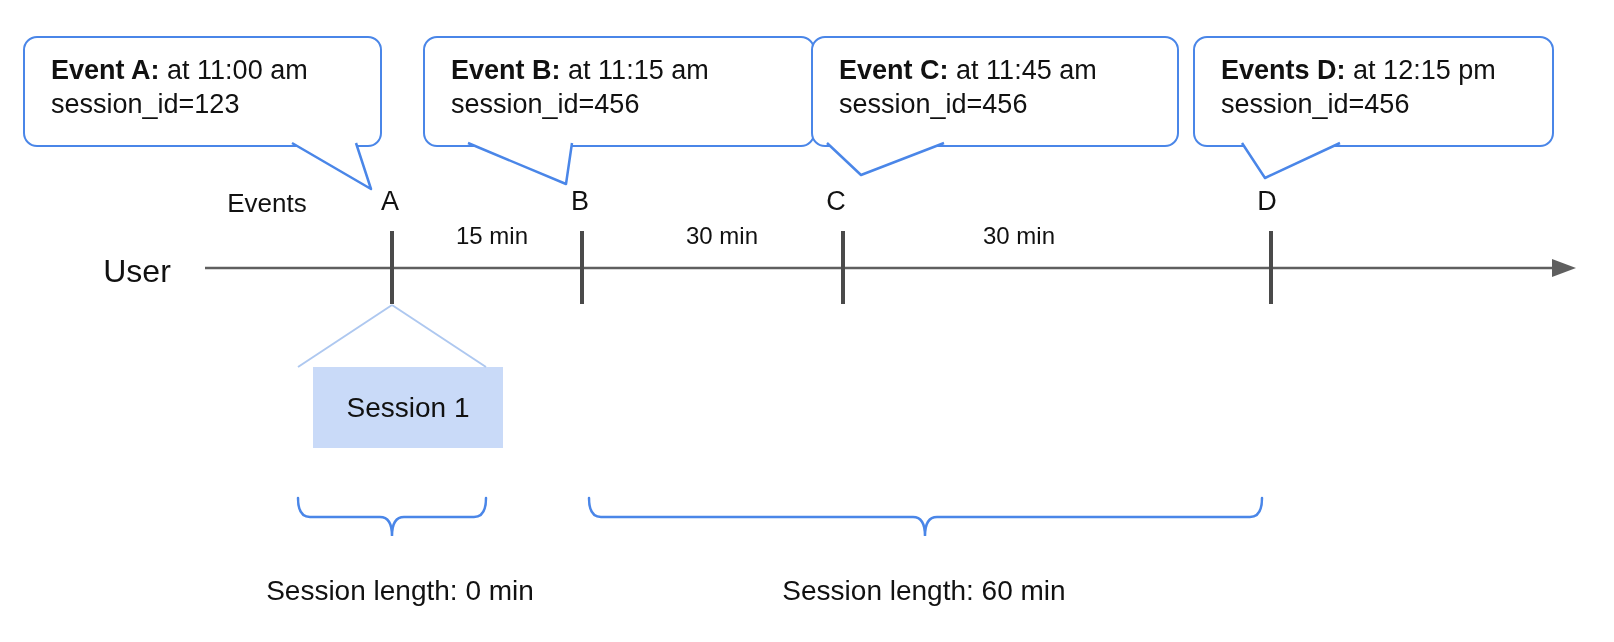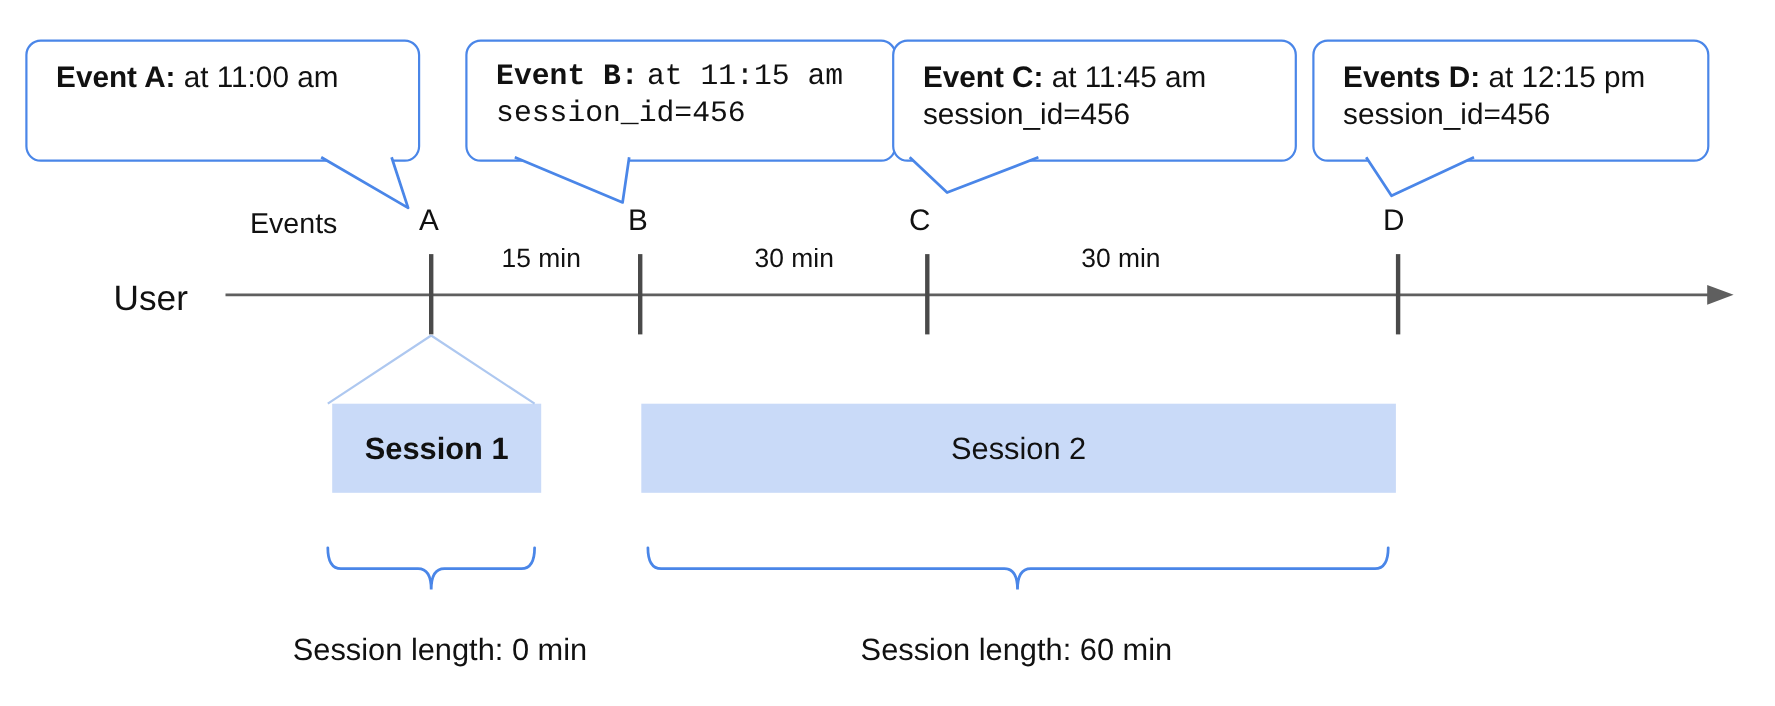--- a/index.html
+++ b/index.html
@@ -30,21 +30,21 @@
     background:#fff;
     padding:15px 10px 0 26px;
     font-size:27px;line-height:34px;
     white-space:nowrap;
     z-index:1;
   }
   .bubble .ev-name{font-weight:bold;}
   .bubble .ev-time{margin-left:0.28em;}
   .bubble .ev-session{display:block;}
   #b1{left:23px;width:359px;}
-  #b2{left:423px;width:392px;font-family:Liberation Mono, monospace;}
+  #b2{left:423px;width:392px;}
   #b3{left:811px;width:368px;}
   #b4{left:1193px;width:361px;}
   #overlay{
     position:absolute;left:0;top:0;width:1614px;height:642px;
     z-index:2;pointer-events:none;
   }
   .tail{fill:#ffffff;stroke:var(--bubble-border);stroke-width:2.5;stroke-linejoin:round;}
   .timeline-line{stroke:var(--timeline);stroke-width:2.5;}
   .arrowhead{fill:var(--timeline);}
   .tick{stroke:var(--tick);stroke-width:4;}
@@ -61,51 +61,49 @@
   .lbl-letter{font-size:27px;top:201px;}
   #letter-a{left:390px;} #letter-b{left:580px;} #letter-c{left:836px;} #letter-d{left:1267px;}
   .lbl-interval{font-size:24px;top:236px;}
   #interval-1{left:492px;} #interval-2{left:722px;} #interval-3{left:1019px;}
   .session-box{
     position:absolute;top:367px;height:81px;
     background:var(--session-fill);
     display:flex;align-items:center;justify-content:center;
     font-size:28px;z-index:1;
   }
-  #session1{left:302px;width:190px;font-weight:bold;}
+  #session1{left:313px;width:190px;}
   #session2{left:583px;width:686px;}
   .lbl-length{font-size:28px;top:591px;}
   #length1{left:400px;} #length2{left:924px;}
 </style>
 </head>
 <body>
 
 <div id="stage">
 
   <div class="bubble" id="b1">
     <span class="ev-name">Event A:</span><span class="ev-time">at 11:00 am</span>
+    <span class="ev-session">session_id=123</span>
   </div>
   <div class="bubble" id="b2">
     <span class="ev-name">Event B:</span><span class="ev-time">at 11:15 am</span>
     <span class="ev-session">session_id=456</span>
   </div>
   <div class="bubble" id="b3">
     <span class="ev-name">Event C:</span><span class="ev-time">at 11:45 am</span>
     <span class="ev-session">session_id=456</span>
   </div>
   <div class="bubble" id="b4">
     <span class="ev-name">Events D:</span><span class="ev-time">at 12:15 pm</span>
     <span class="ev-session">session_id=456</span>
   </div>
 
   <div class="session-box" id="session1">
     <span>Session 1</span>
-  </div>
-  <div class="session-box" id="session2">
-    <span>Session 2</span>
   </div>
 
   <svg id="overlay" viewBox="0 0 1614 642">
 
     <path class="tail" d="M292,143 L371,189 L356,143"></path>
     <path class="tail" d="M468,143 L566,184 L572,143"></path>
     <path class="tail" d="M827,143 L861,175 L944,143"></path>
     <path class="tail" d="M1242,143 L1265,178 L1340,143"></path>
 
     <line class="timeline-line" x1="205" y1="268" x2="1555" y2="268"></line>

